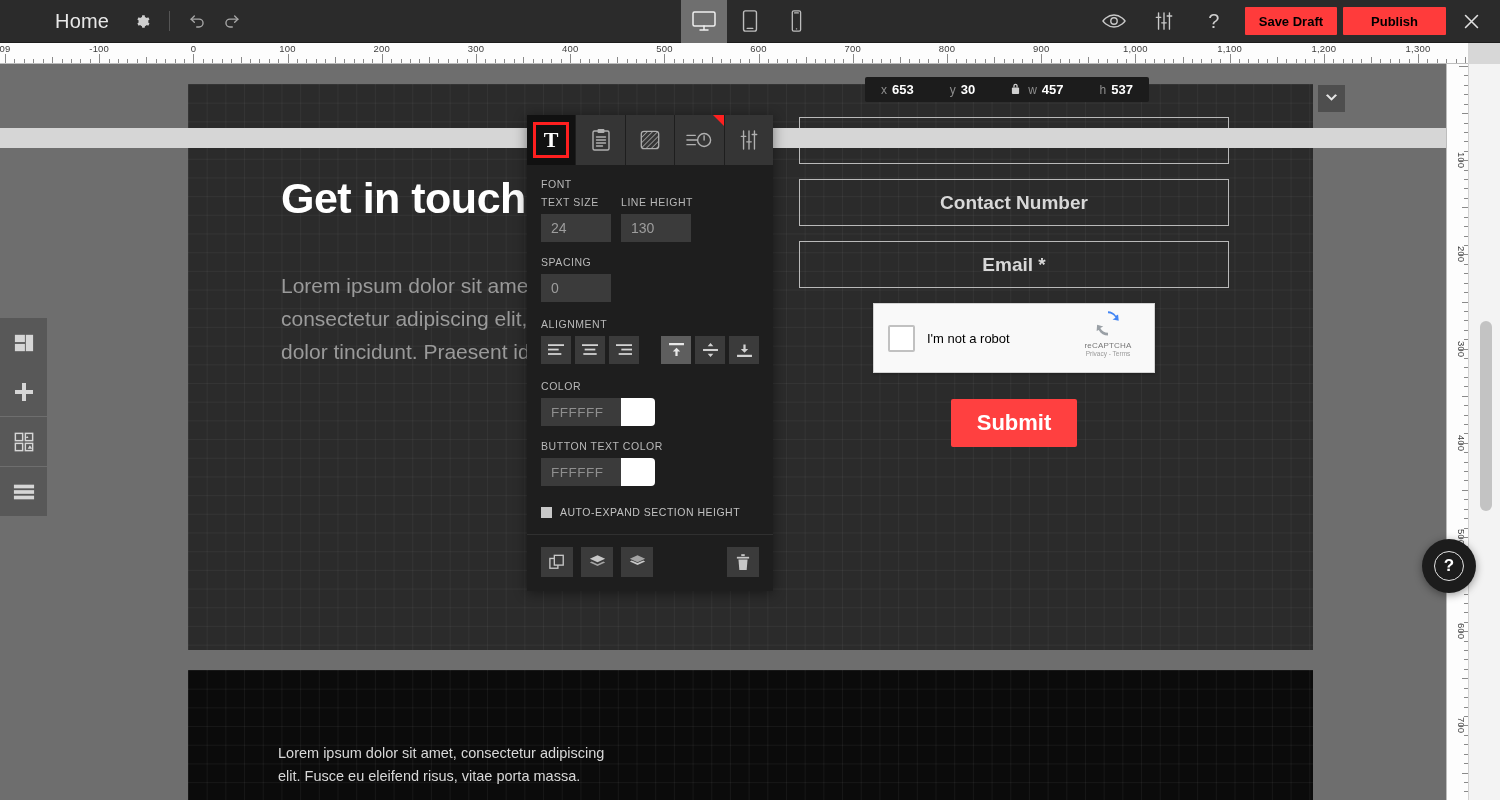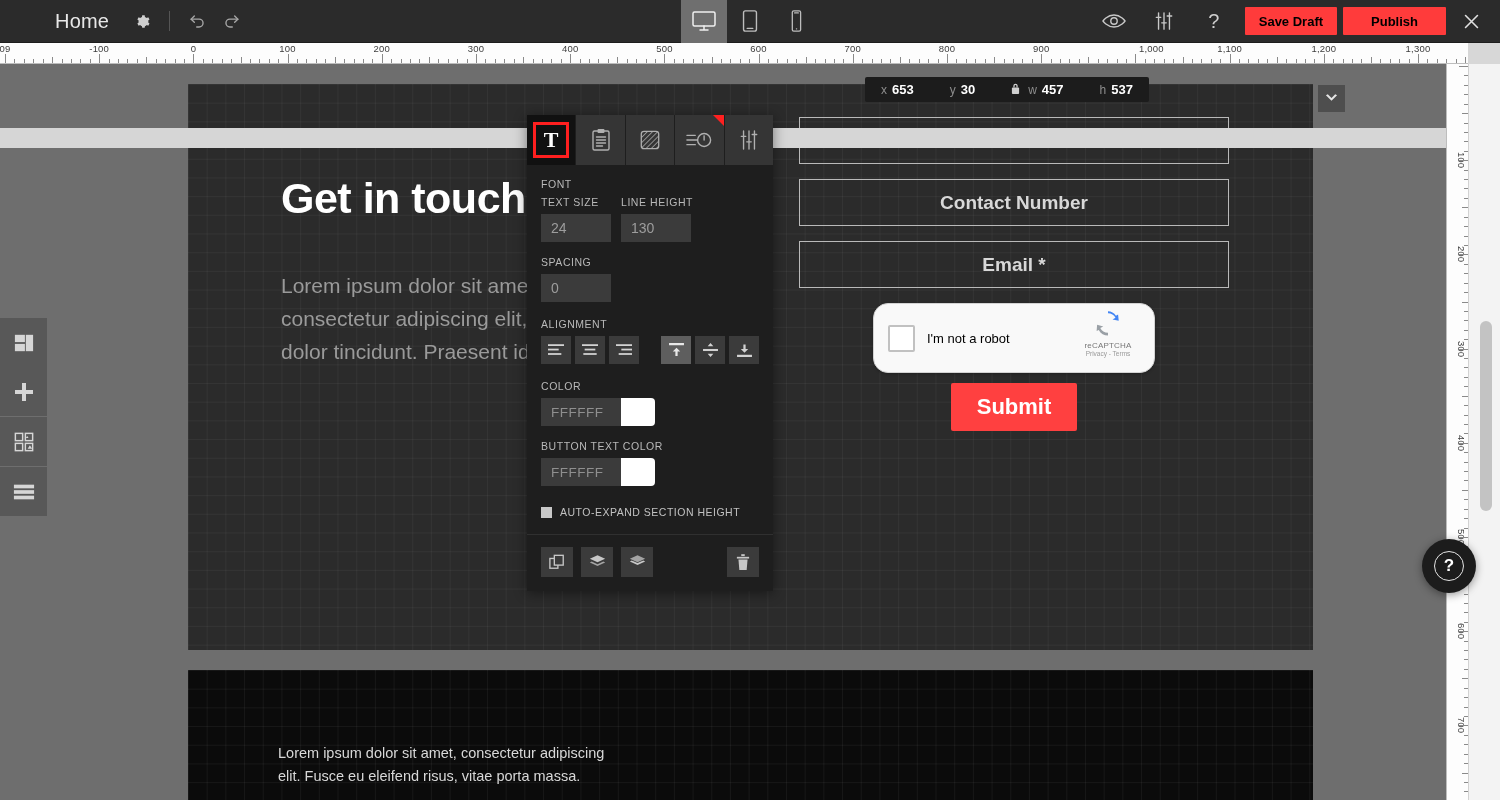--- a/index.html
+++ b/index.html
@@ -136,22 +136,22 @@
     text-align: center; padding-top: 15px; position: relative;
     background: transparent; margin-bottom: 24px;
   }
   .f-area::after {
     content: ""; position: absolute; right: 2px; bottom: 2px;
     width: 0; height: 0;
     border-left: 8px solid transparent; border-bottom: 8px solid #b9b9b9;
   }
   .captcha {
     width: 282px; height: 70px; background: #f9f9f9; border: 1px solid #d3d3d3;
-    border-radius: 15px; display: flex; align-items: center;
-    margin: 0 auto 10px; box-shadow: 0 1px 3px rgba(0,0,0,.25);
+    border-radius: 0; display: flex; align-items: center;
+    margin: 0 auto 26px; box-shadow: 0 1px 3px rgba(0,0,0,.25);
     position: relative;
   }
   .cap-box {
     width: 27px; height: 27px; background: #fff; border: 2px solid #c1c1c1;
     border-radius: 2px; margin-left: 14px;
   }
   .cap-txt { font-size: 13px; color: #000; margin-left: 12px; }
   .cap-right {
     position: absolute; right: 10px; top: 6px; width: 72px; text-align: center;
   }
@@ -558,21 +558,21 @@
       <div class="rh-tick" style="left: 1041.2px; height: 9px;"></div>
       <div class="rh-tick" style="left: 1050.62px; height: 4px;"></div>
       <div class="rh-tick" style="left: 1060.04px; height: 4px;"></div>
       <div class="rh-tick" style="left: 1069.46px; height: 4px;"></div>
       <div class="rh-tick" style="left: 1078.88px; height: 4px;"></div>
       <div class="rh-tick" style="left: 1088.3px; height: 6px;"></div>
       <div class="rh-tick" style="left: 1097.72px; height: 4px;"></div>
       <div class="rh-tick" style="left: 1107.14px; height: 4px;"></div>
       <div class="rh-tick" style="left: 1116.56px; height: 4px;"></div>
       <div class="rh-tick" style="left: 1125.98px; height: 4px;"></div>
-      <div class="rh-lab" style="left: 1135.4px; margin-left: 16px;">1,000</div>
+      <div class="rh-lab" style="left: 1135.4px;">1,000</div>
       <div class="rh-tick" style="left: 1135.4px; height: 9px;"></div>
       <div class="rh-tick" style="left: 1144.82px; height: 4px;"></div>
       <div class="rh-tick" style="left: 1154.24px; height: 4px;"></div>
       <div class="rh-tick" style="left: 1163.66px; height: 4px;"></div>
       <div class="rh-tick" style="left: 1173.08px; height: 4px;"></div>
       <div class="rh-tick" style="left: 1182.5px; height: 6px;"></div>
       <div class="rh-tick" style="left: 1191.92px; height: 4px;"></div>
       <div class="rh-tick" style="left: 1201.34px; height: 4px;"></div>
       <div class="rh-tick" style="left: 1210.76px; height: 4px;"></div>
       <div class="rh-tick" style="left: 1220.18px; height: 4px;"></div>

